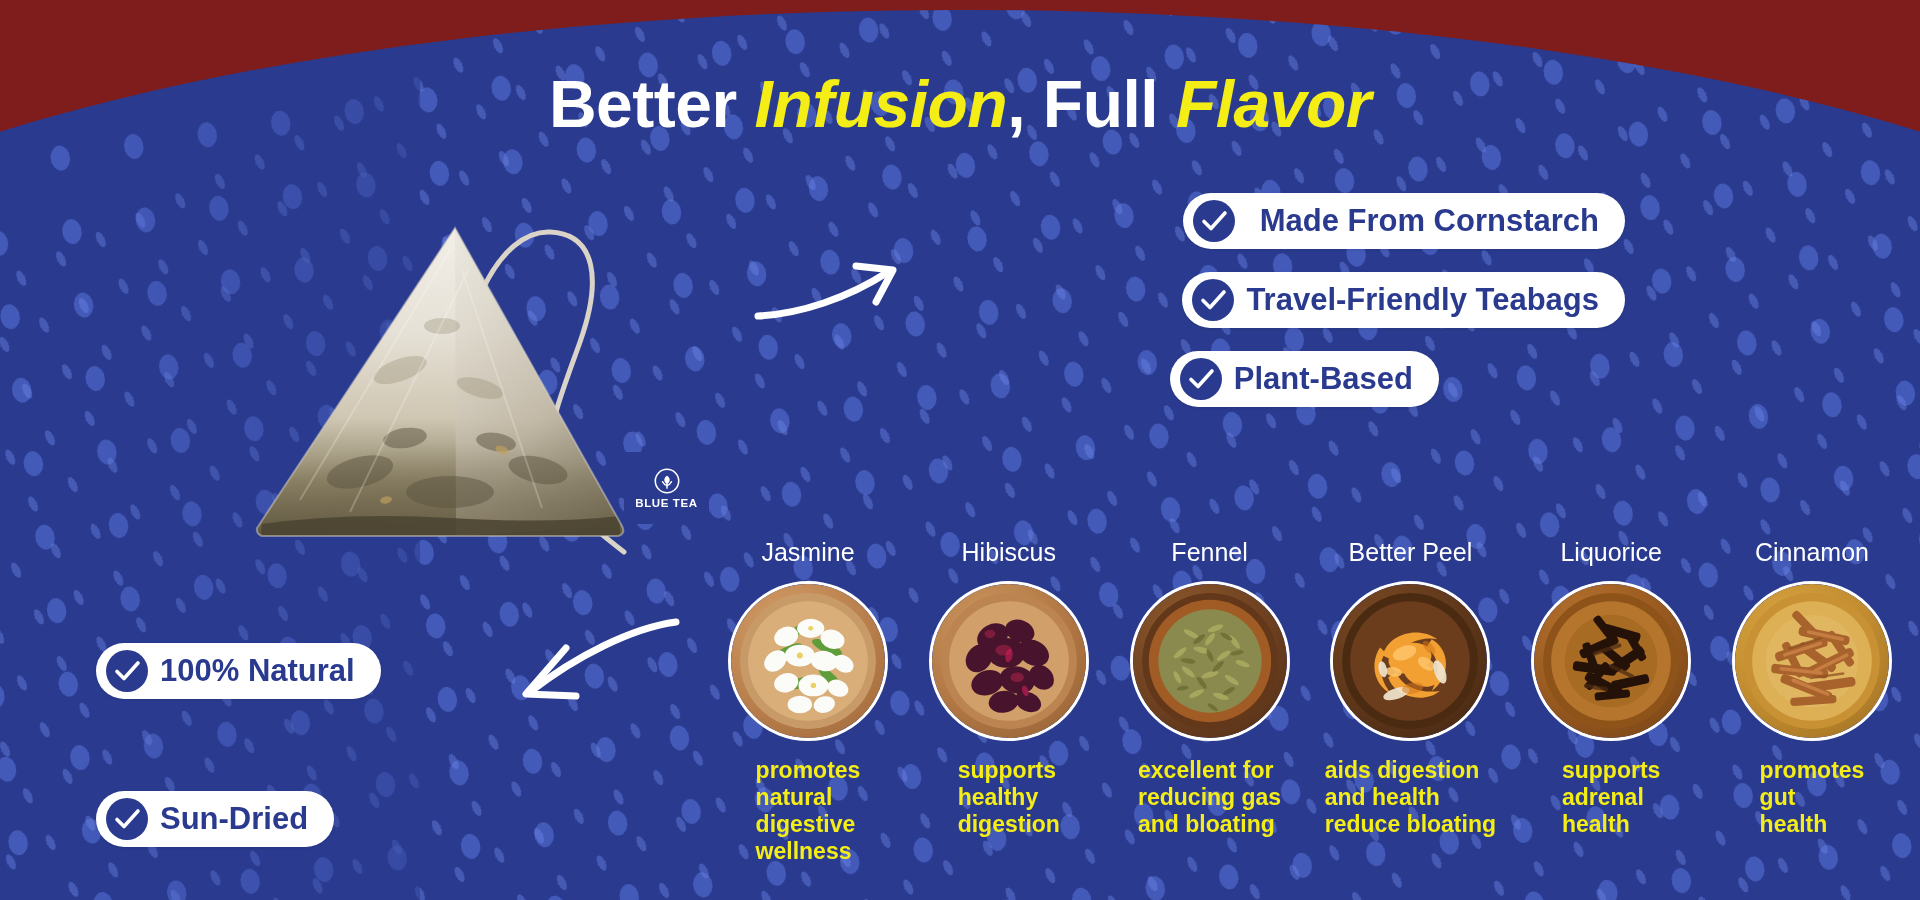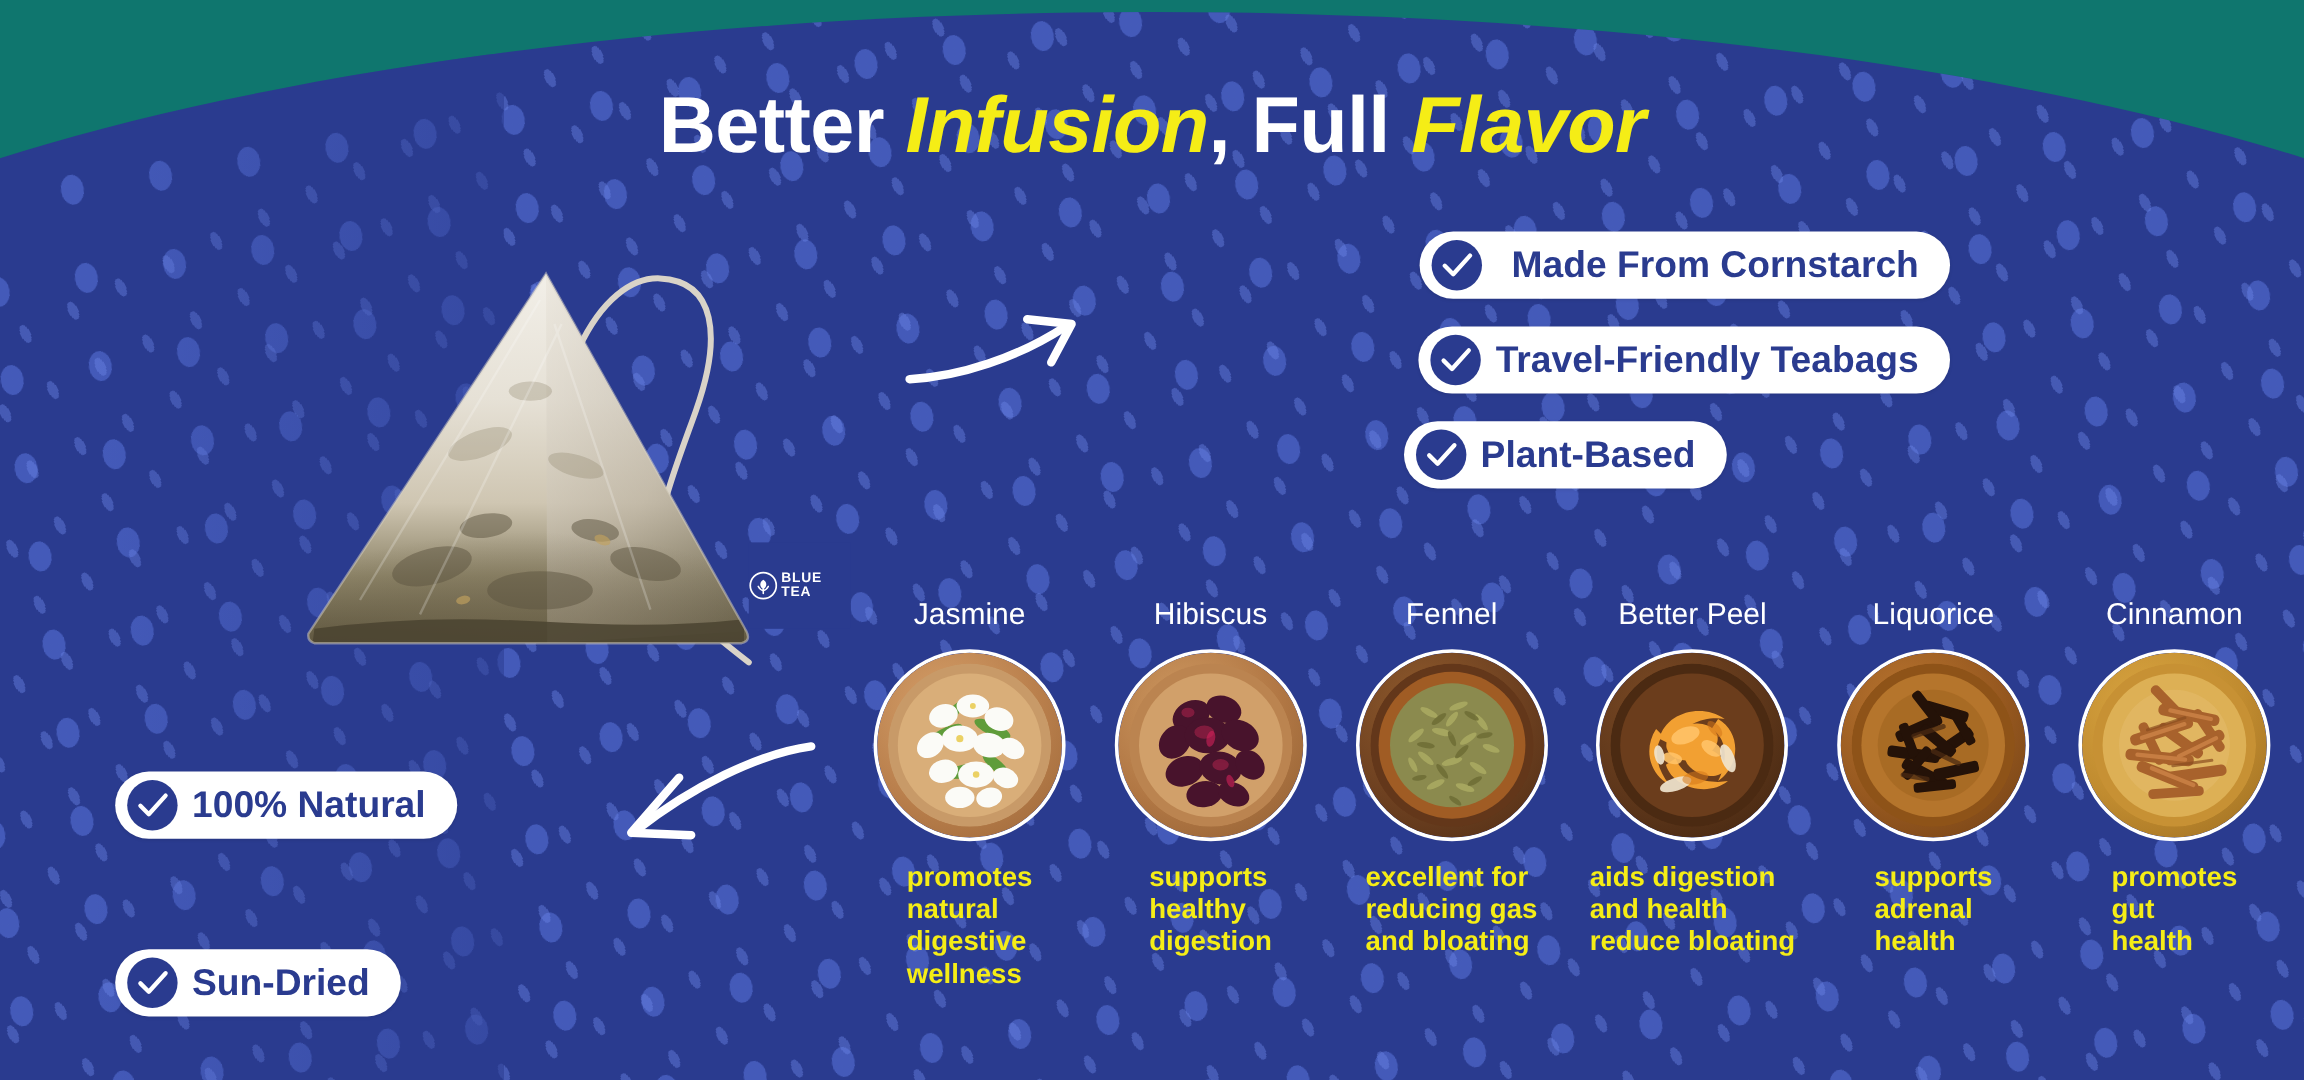--- a/index.html
+++ b/index.html
@@ -2,21 +2,21 @@
 <html><head>
 <meta charset="utf-8">
 <style>
   * { margin:0; padding:0; box-sizing:border-box; }
   html,body { width:1920px; height:900px; overflow:hidden; }
   body {
     font-family:"Liberation Sans", sans-serif;
     background:#ffffff;
     position:relative;
   }
-  #stage { position:absolute; inset:0; width:1920px; height:900px; overflow:hidden; background:#0f766e; }
+  #stage { position:absolute; inset:0; width:1920px; height:900px; overflow:hidden; background:#7f1d1d; }
 
   
   .navy-bg {
     position:absolute;
     left:-340px; top:10px;
     width:2600px; height:1700px;
     background:#2a3b8f;
     border-radius:50% 50% 0 0 / 22% 22% 0 0;
     overflow:hidden;
   }
@@ -85,42 +85,42 @@
   #pill-sun        { top:791px;  left:96px; }
 
   
   .teabag-wrap { position:absolute; left:150px; top:120px; width:560px; height:460px; }
   .string { position:absolute; left:0; top:0; }
   .bag { position:absolute; left:0; top:0; }
   .tag {
     position:absolute; left:624px; top:452px;
     width:85px; height:72px;
     background:#2a3b8f;
-    display:flex; flex-direction:row; align-items:center; justify-content:center;
+    display:flex; flex-direction:column; align-items:center; justify-content:center;
     gap:3px;
   }
   .tag .tag-mark { width:26px; height:26px; }
   .tag .tag-text {
     color:#ffffff; font-size:11.5px; font-weight:bold; letter-spacing:.6px;
   }
 
   
   .arrow { position:absolute; }
   #arrow-top { left:752px; top:258px; }
   #arrow-bottom { left:514px; top:612px; }
 
   
   .ingredients {
     position:absolute; left:710px; top:500px; width:1200px; height:400px;
     display:flex; justify-content:space-between;
   }
   .ing { width:196px; display:flex; flex-direction:column; align-items:center; }
   .ing-name {
     color:#ffffff; font-size:25px; font-weight:normal; line-height:1;
-    margin-bottom:16px; white-space:nowrap;
+    margin-bottom:16px; white-space:nowrap;margin-top:40px;
   }
   .bowl {
     width:160px; height:160px; border-radius:50%;
     border:3px solid #ffffff;
     overflow:hidden; position:relative;
     flex:0 0 160px;
   }
   .bowl .rim { position:absolute; inset:0; border-radius:50%; }
   .bowl .inner { position:absolute; inset:9px; border-radius:50%; }
   .ing-desc {

